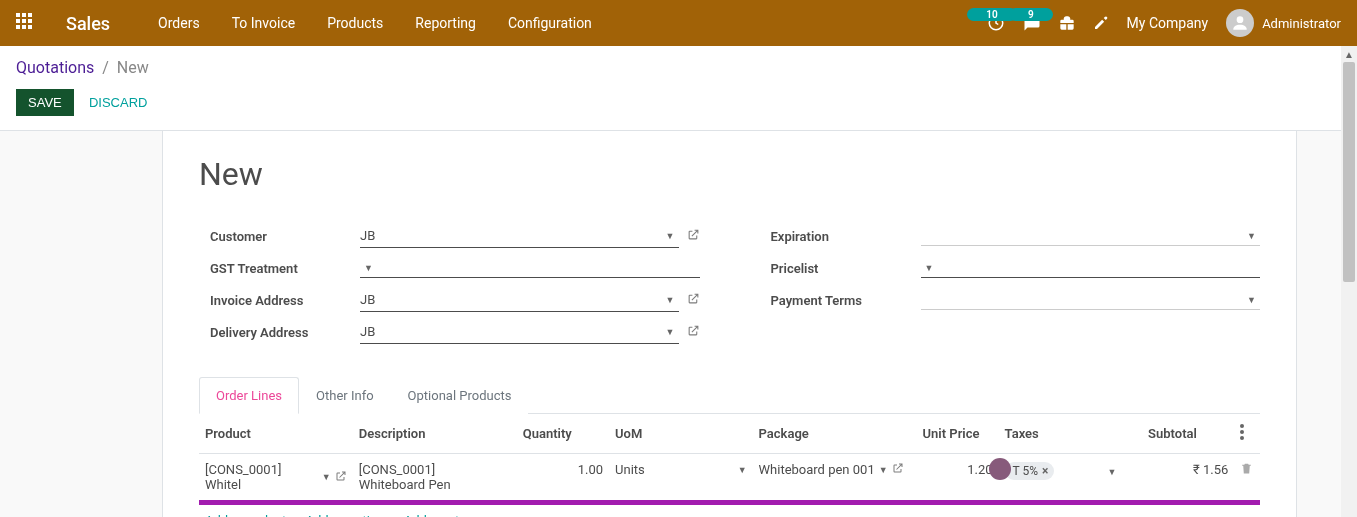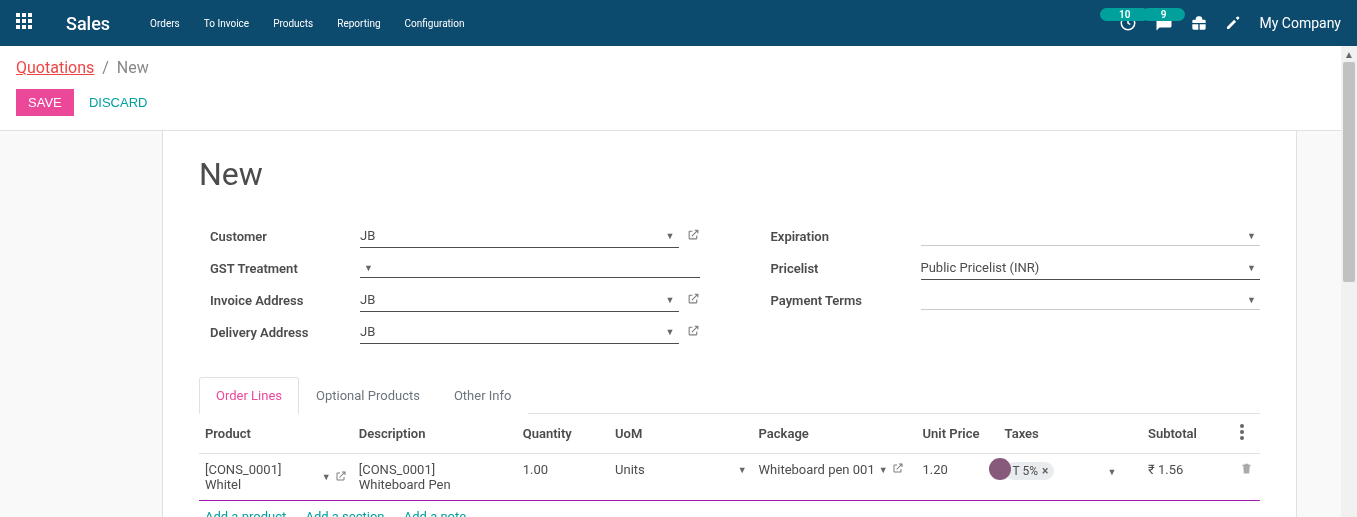--- a/index.html
+++ b/index.html
@@ -1,40 +1,40 @@
 <!DOCTYPE html>
 <html><head>
 <meta charset="utf-8">
 <style>
 * { box-sizing: border-box; margin: 0; padding: 0; }
 body { font-family: -apple-system, BlinkMacSystemFont, "Segoe UI", Roboto, sans-serif; font-size: 13px; color: #4c4c4c; background: #f9f9f9; }
 
 
-.navbar { background: #0c4a6e; height: 46px; display: flex; align-items: center; padding: 0 16px; color: #fff; }
+.navbar { background: #a16207; height: 46px; display: flex; align-items: center; padding: 0 16px; color: #fff; }
 .navbar .apps-icon { width: 20px; height: 20px; display: grid; grid-template-columns: repeat(3,4px); grid-template-rows: repeat(3,4px); gap: 2px; cursor: pointer; }
 .navbar .apps-icon span { background: #fff; width: 4px; height: 4px; }
 .navbar .brand { font-size: 18px; font-weight: 500; margin-left: 30px; margin-right: 40px; }
 .navbar .menu { display: flex; gap: 24px; }
-.navbar .menu a { color: #fff; text-decoration: none; font-size: 10px; cursor: pointer; }
+.navbar .menu a { color: #fff; text-decoration: none; font-size: 14px; cursor: pointer; margin-left: 8px; }
 .navbar .spacer { flex: 1; }
 .navbar .right { display: flex; align-items: center; gap: 18px; }
 .navbar .icon-btn { position: relative; cursor: pointer; display: flex; align-items: center; }
 .navbar .badge { position: absolute; top: -6px; right: -12px; background: #00a09d; color: #fff; font-size: 10px; border-radius: 8px; padding: 1px 19px; font-weight: 600; }
 .navbar .company { font-size: 14px; cursor: pointer; }
 .navbar .user { display: flex; align-items: center; gap: 8px; cursor: pointer; }
 .navbar .avatar { width: 28px; height: 28px; border-radius: 50%; background: #ccc; display: flex; align-items: center; justify-content: center; }
 .navbar svg { fill: #fff; }
 
 
 .control-panel { background: #fff; padding: 12px 16px 14px; border-bottom: 1px solid #dee2e6; }
 .breadcrumb { margin-bottom: 12px; font-size: 16px; }
-.breadcrumb .bc-link { color: #ef4444; cursor: pointer; text-decoration: underline; }
+.breadcrumb .bc-link { color: #4c1d95; cursor: pointer; }
 .breadcrumb .sep { color: #888; margin: 0 4px; }
 .breadcrumb .current { color: #888; }
-.actions .btn-primary { background: #ec4899; color: #fff; border: none; padding: 6px 12px; font-size: 13px; font-weight: 500; cursor: pointer; }
+.actions .btn-primary { background: #14532d; color: #fff; border: none; padding: 6px 12px; font-size: 13px; font-weight: 500; cursor: pointer; }
 .actions .btn-link { background: none; border: none; color: #00a09d; font-size: 13px; font-weight: 500; padding: 6px 12px; cursor: pointer; }
 
 
 .sheet-wrap { display: flex; justify-content: center; padding: 0; }
 .sheet { background: #fff; width: 1135px; margin-left: 102px; padding: 24px 36px; border-left: 1px solid #dee2e6; border-right: 1px solid #dee2e6; }
 .sheet h1 { font-size: 32px; font-weight: 400; color: #4c4c4c; margin-bottom: 28px; }
 
 .form-grid { display: flex; gap: 60px; margin-bottom: 28px; }
 .form-col { flex: 1; margin-left: 11px; }
 .form-row { display: flex; align-items: center; min-height: 30px; margin-bottom: 2px; }
@@ -48,22 +48,22 @@
 
 
 .tabs { display: flex; border-bottom: 1px solid #dee2e6; }
 .tabs .tab { padding: 10px 16px; font-size: 13px; color: #6c757d; cursor: pointer; background: #fff; border: 1px solid transparent; margin-bottom: -1px; }
 .tabs .tab.active { color: #ec4899; border: 1px solid #dee2e6; border-bottom: 1px solid #fff; border-radius: 3px 3px 0 0; }
 
 
 .order-table { width: 100%; border-collapse: collapse; font-size: 13px; }
 .order-table th { text-align: left; font-weight: 600; padding: 10px 6px; border-bottom: 1px solid #dee2e6; color: #4c4c4c; }
 .order-table th.r { text-align: left; }
-.order-table td { padding: 8px 6px; vertical-align: top; border-bottom: 1px solid #a21caf; }
-.order-table td.r { }
+.order-table td { padding: 8px 6px; vertical-align: top; border-bottom: 5px solid #a21caf; }
+.order-table td.r { text-align: right; }
 .order-table .desc-sub { display: block; }
 .order-table .cell-flex { display: flex; align-items: center; gap: 4px; }
 .order-table .mini-caret { font-size: 9px; color: #666; cursor: pointer; }
 .order-table .mini-ext { cursor: pointer; }
 .order-table .mini-ext svg { width: 12px; height: 12px; fill: #7c7c7c; }
 .tax-pill { display: inline-flex; align-items: center; background: #e9ecef; border-radius: 10px; padding: 2px 6px 2px 8px; font-size: 12px; gap: 4px; }
 .tax-pill .x { font-weight: 700; color: #666; cursor: pointer; }
 .cursor-dot { position: absolute; width: 22px; height: 22px; border-radius: 50%; background: #875a7b; left: -16px; top: -4px; pointer-events: none; }
 .tax-cell { position: relative; display: inline-block; text-align: right; }
 
@@ -121,20 +121,29 @@
           <path d="M20 7h-3.2A4 4 0 0 0 12 2a4 4 0 0 0-4.8 5H4a2 2 0 0 0-2 2v3h20V9a2 2 0 0 0-2-2zM4 22h7v-8H2v6a2 2 0 0 0 2 2zm9 0h7a2 2 0 0 0 2-2v-6h-9z"></path>
         </svg>
     </div>
     <div class="icon-btn">
       <svg width="16" height="16" viewBox="0 0 24 24">
           <path d="M22 19l-9-9 2-2a4 4 0 0 0-5-5L7 6 5 4 2 7l2 2-1 3 9 9 3-1 2 2 3-3z" opacity="0"></path>
           <path d="M13.7 7.3l3 3L6 21H3v-3L13.7 7.3zm4.6-4.6a2 2 0 0 1 2.8 2.8l-2 2-3-3 2-2z"></path>
         </svg>
     </div>
     <div class="company">My Company</div>
+    <div class="user">
+      <div class="avatar">
+        <svg width="20" height="20" viewBox="0 0 24 24" fill="#fff">
+            <circle cx="12" cy="8" r="4"></circle>
+            <path d="M12 14c-5 0-8 2.5-8 5v1h16v-1c0-2.5-3-5-8-5z"></path>
+          </svg>
+      </div>
+      <span>Administrator</span>
+    </div>
   </div>
 </div>
 
 <div class="control-panel">
   <div class="breadcrumb">
     <span class="bc-link">Quotations</span>
     <span class="sep">/</span>
     <span class="current">New</span>
   </div>
   <div class="actions">
@@ -191,38 +200,37 @@
         <div class="form-row">
           <label>Expiration</label>
           <div class="field faint">
             <span class="value"></span>
             <span class="caret">▼</span>
           </div>
         </div>
         <div class="form-row">
           <label>Pricelist</label>
           <div class="field">
-            <span class="value">Public Pricelist (INR)</span>
             <span class="caret">▼</span>
           </div>
         </div>
         <div class="form-row">
           <label>Payment Terms</label>
           <div class="field faint">
             <span class="value"></span>
             <span class="caret">▼</span>
           </div>
         </div>
       </div>
     </div>
 
     <div class="tabs">
       <div class="tab active">Order Lines</div>
+      <div class="tab">Other Info</div>
       <div class="tab">Optional Products</div>
-      <div class="tab">Other Info</div>
     </div>
 
     <table class="order-table">
       <thead>
         <tr>
           <th style="width:150px">Product</th>
           <th style="width:160px">Description</th>
           <th class="r" style="width:90px">Quantity</th>
           <th style="width:140px">UoM</th>
           <th style="width:160px">Package</th>

